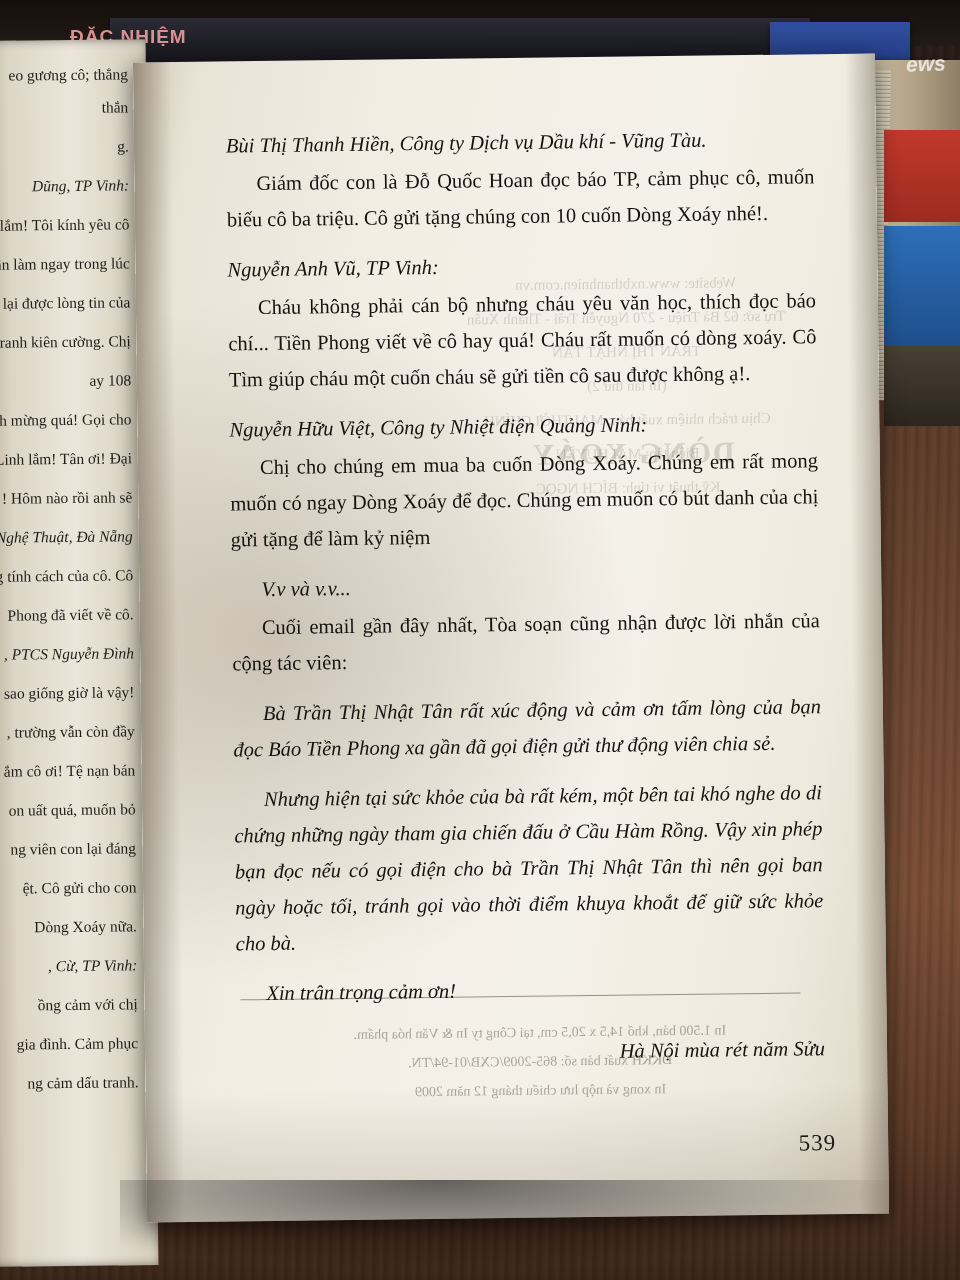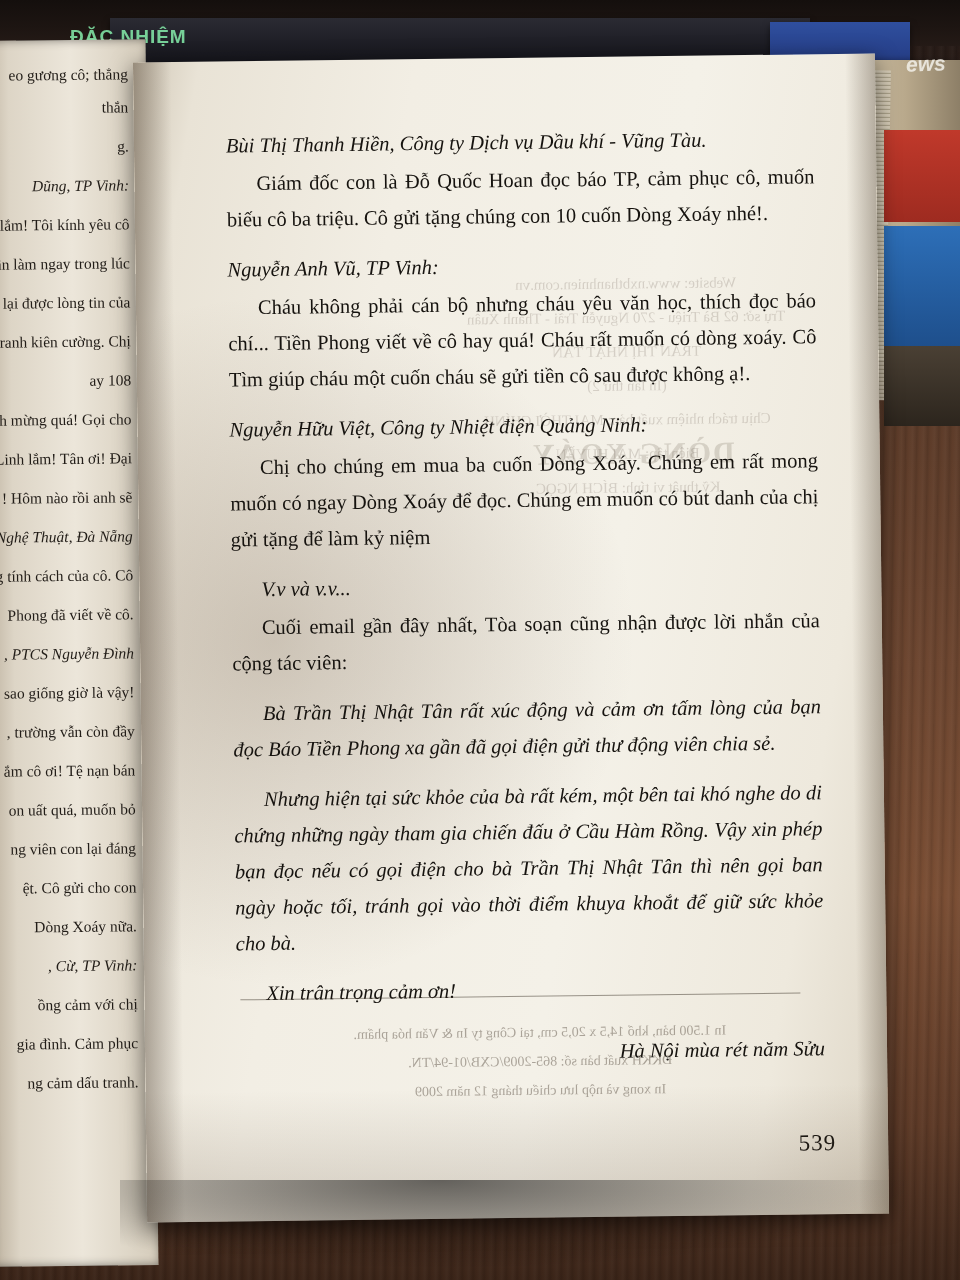--- a/index.html
+++ b/index.html
@@ -43,21 +43,21 @@
   
   .book-top {
     position: absolute;
     left: 110px; top: 18px; width: 700px; height: 58px;
     background: linear-gradient(180deg,#2b2b33 0%, #1b1b22 55%, #101016 100%);
     box-shadow: 0 3px 6px rgba(0,0,0,.6);
   }
   .book-top-title {
     position: absolute;
     left: 70px; top: 26px;
-    color: #86efac;
+    color: #fca5a5;
     font-family: "Liberation Sans", sans-serif;
     font-weight: bold;
     font-size: 19px;
     letter-spacing: 1px;
     opacity: .85;
     white-space: nowrap;
   }
   .book-blue {
     position: absolute;
     left: 770px; top: 22px; width: 140px; height: 66px;

